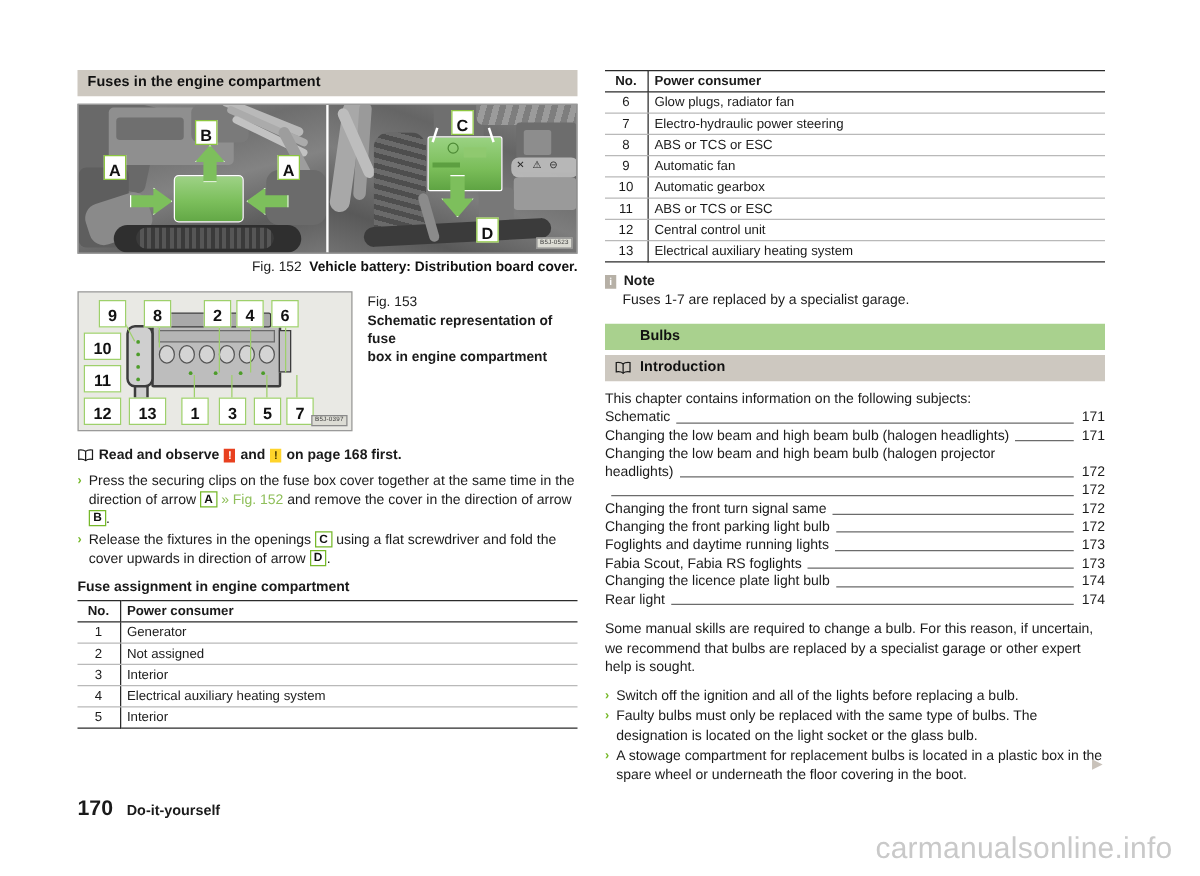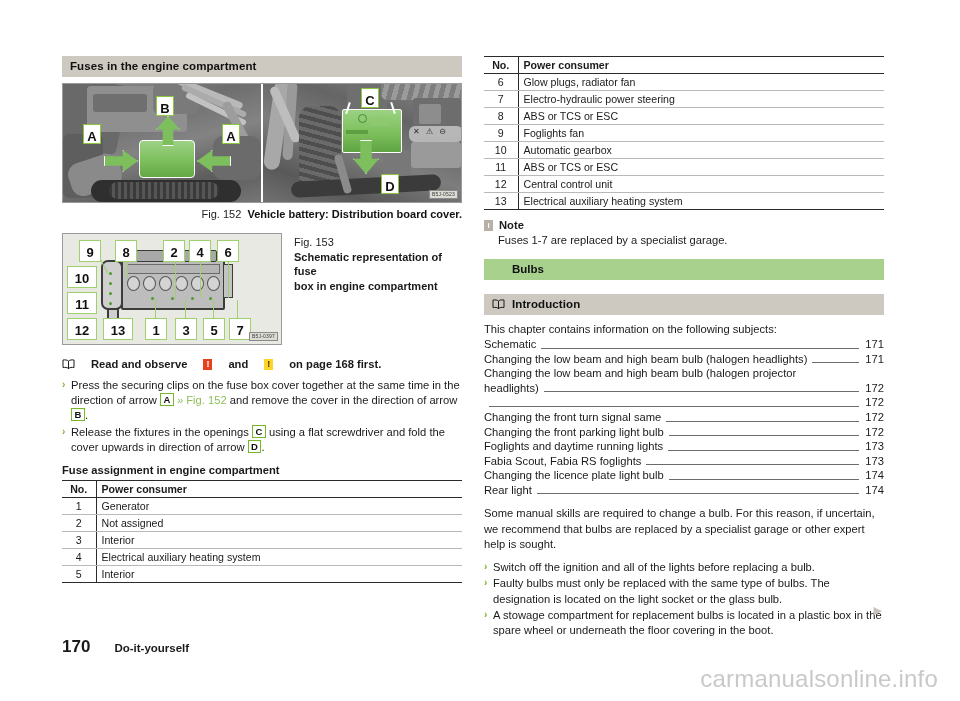--- a/index.html
+++ b/index.html
@@ -49,21 +49,21 @@
   .imgcode {
     position:absolute; right:3px; bottom:3px;
     background:#dcdcd4; color:#3a3a3a;
     font-family:"Liberation Sans", sans-serif;
     font-size:5px; letter-spacing:0.2px;
     padding:1px 2px; border:1px solid #8a8a8a; line-height:1;
   }
 
   
   .readobs { margin-top:13px; font-size:11.2px; font-weight:bold;
-             display:flex; align-items:center; gap:16px; }
+             display:flex; align-items:center; gap:4px; }
   .book-icon { display:inline-block; width:13px; height:10px; position:relative; flex:none; }
   .warn-sq { display:inline-block; width:9px; height:11px; vertical-align:-1px;
              color:#fff; font-weight:bold; font-size:9px; text-align:center;
              line-height:11px; flex:none; }
   .warn-red { background:#e8401f; }
   .warn-yel { background:#ffd42a; color:#4a3a00; }
 
   
   .bullets { margin-top:8px; }
   .bullet { display:flex; font-size:11.2px; line-height:1.36; margin-bottom:1px; }
@@ -110,21 +110,21 @@
   .toc-row .t { white-space:nowrap; }
   .toc-row .dots { flex:1; border-bottom:1px solid #6b6b6b; margin:0 5px 3px 5px;
                    height:1px; min-width:6px; }
   .toc-row .pg { font-weight:normal; min-width:20px; text-align:right; }
   .toc-cont { font-size:11.2px; line-height:1.30; }
 
   .para { font-size:11.2px; line-height:1.36; margin-top:9px; }
 
   
   .footer { position:absolute; left:62px; bottom:44px;
-            display:flex; align-items:baseline; gap:24px;margin-top:20px; }
+            display:flex; align-items:baseline; gap:11px;margin-top:20px; }
   .footer .pno { font-size:17px; font-weight:bold; }
   .footer .sect { font-size:11.5px; font-weight:bold; }
 
   .cont-arrow { position:absolute; right:78px; top:604px;
                 color:#c9c2ba; font-size:11px; }
 
   .watermark { position:absolute; right:22px; bottom:8px;
                font-size:24px; color:#c9c9c9; letter-spacing:0.2px;
                font-family:"Liberation Sans", sans-serif; }
 
@@ -389,21 +389,21 @@
         <tr>
           <td class="num">7</td>
           <td>Electro-hydraulic power steering</td>
         </tr>
         <tr>
           <td class="num">8</td>
           <td>ABS or TCS or ESC</td>
         </tr>
         <tr>
           <td class="num">9</td>
-          <td>Foglights fan</td>
+          <td>Automatic fan</td>
         </tr>
         <tr>
           <td class="num">10</td>
           <td>Automatic gearbox</td>
         </tr>
         <tr>
           <td class="num">11</td>
           <td>ABS or TCS or ESC</td>
         </tr>
         <tr>
@@ -418,21 +418,21 @@
     </table>
 
     <div class="note-head">
       <span class="note-icon">i</span>
       <span>Note</span>
     </div>
     <div class="note-body">Fuses 1-7 are replaced by a specialist garage.</div>
 
     <div class="bar-green" style="margin-top:11px;padding-left:28px;">Bulbs</div>
 
-    <div class="bar-grey with-icon" style="margin-top:14px;">
+    <div class="bar-grey with-icon" style="margin-top:4px;">
       <span class="book-icon">
         <svg width="13" height="10" viewBox="0 0 13 10">
           <path d="M6.5 2.1C5.2 0.9 3.2 0.7 1 1v7.5c2.2-0.3 4.2-0.1 5.5 1 1.3-1.1 3.3-1.3 5.5-1V1C9.8 0.7 7.8 0.9 6.5 2.1z" fill="none" stroke="#1a1a1a" stroke-width="1"></path>
           <path d="M6.5 2.1v8.0" stroke="#1a1a1a" stroke-width="1" fill="none"></path>
         </svg>
       </span>
       <span>Introduction</span>
     </div>
 
     <div class="intro-lead">This chapter contains information on the following subjects:</div>

